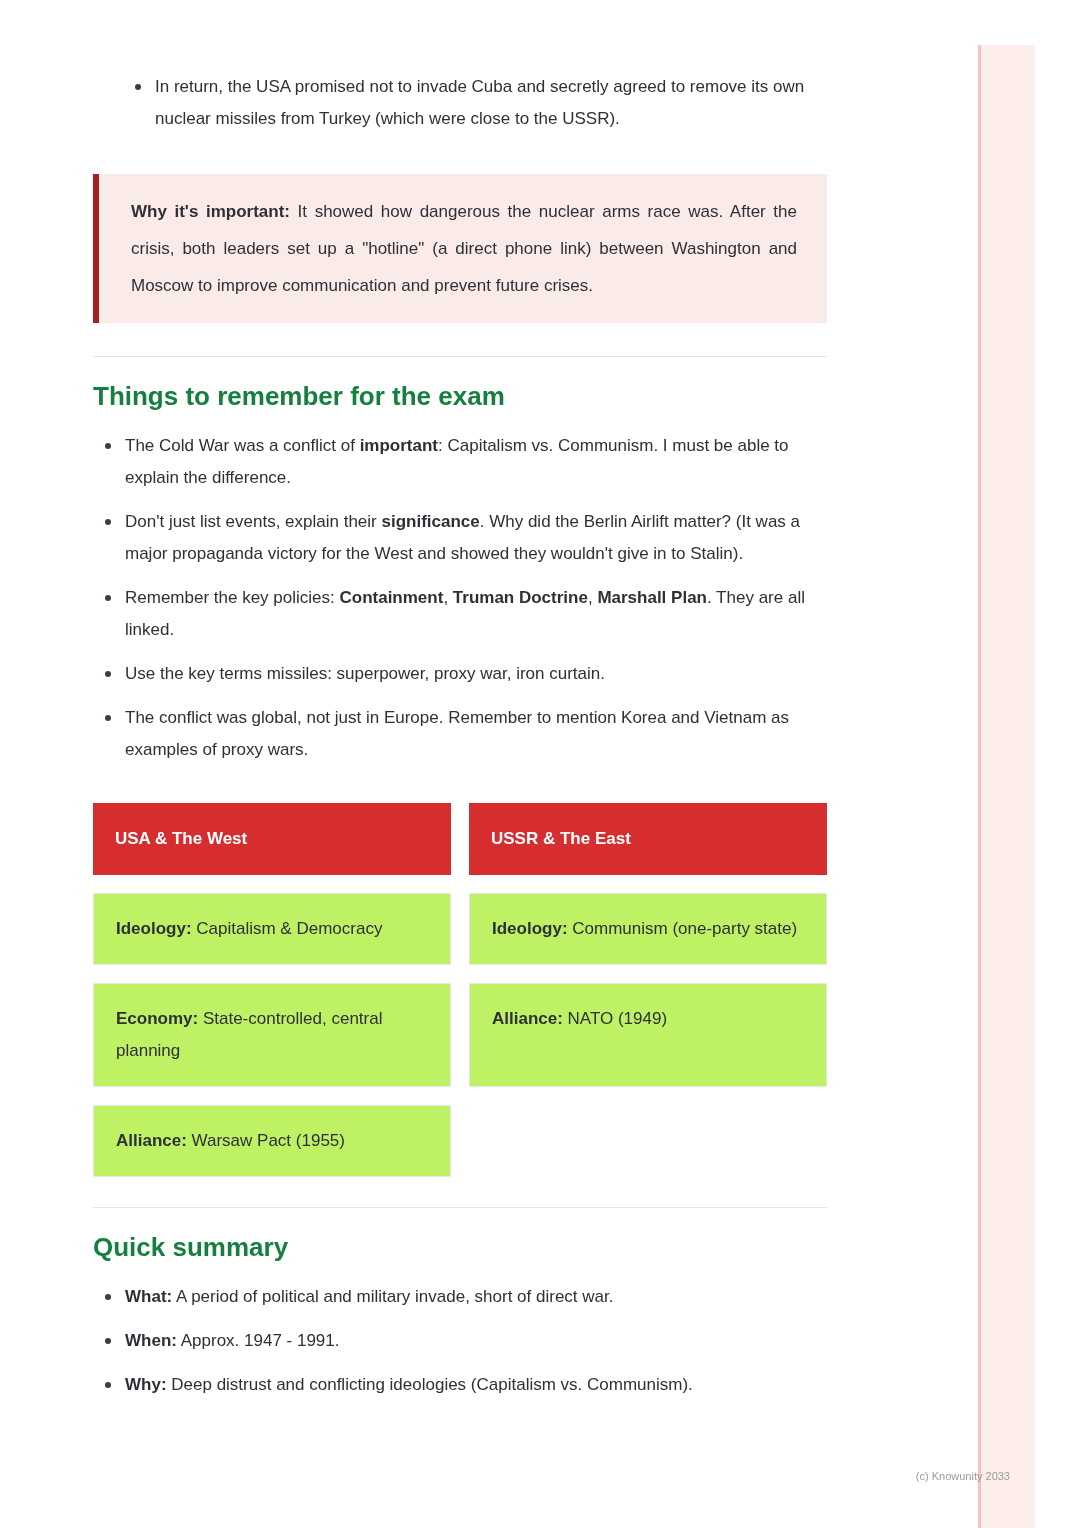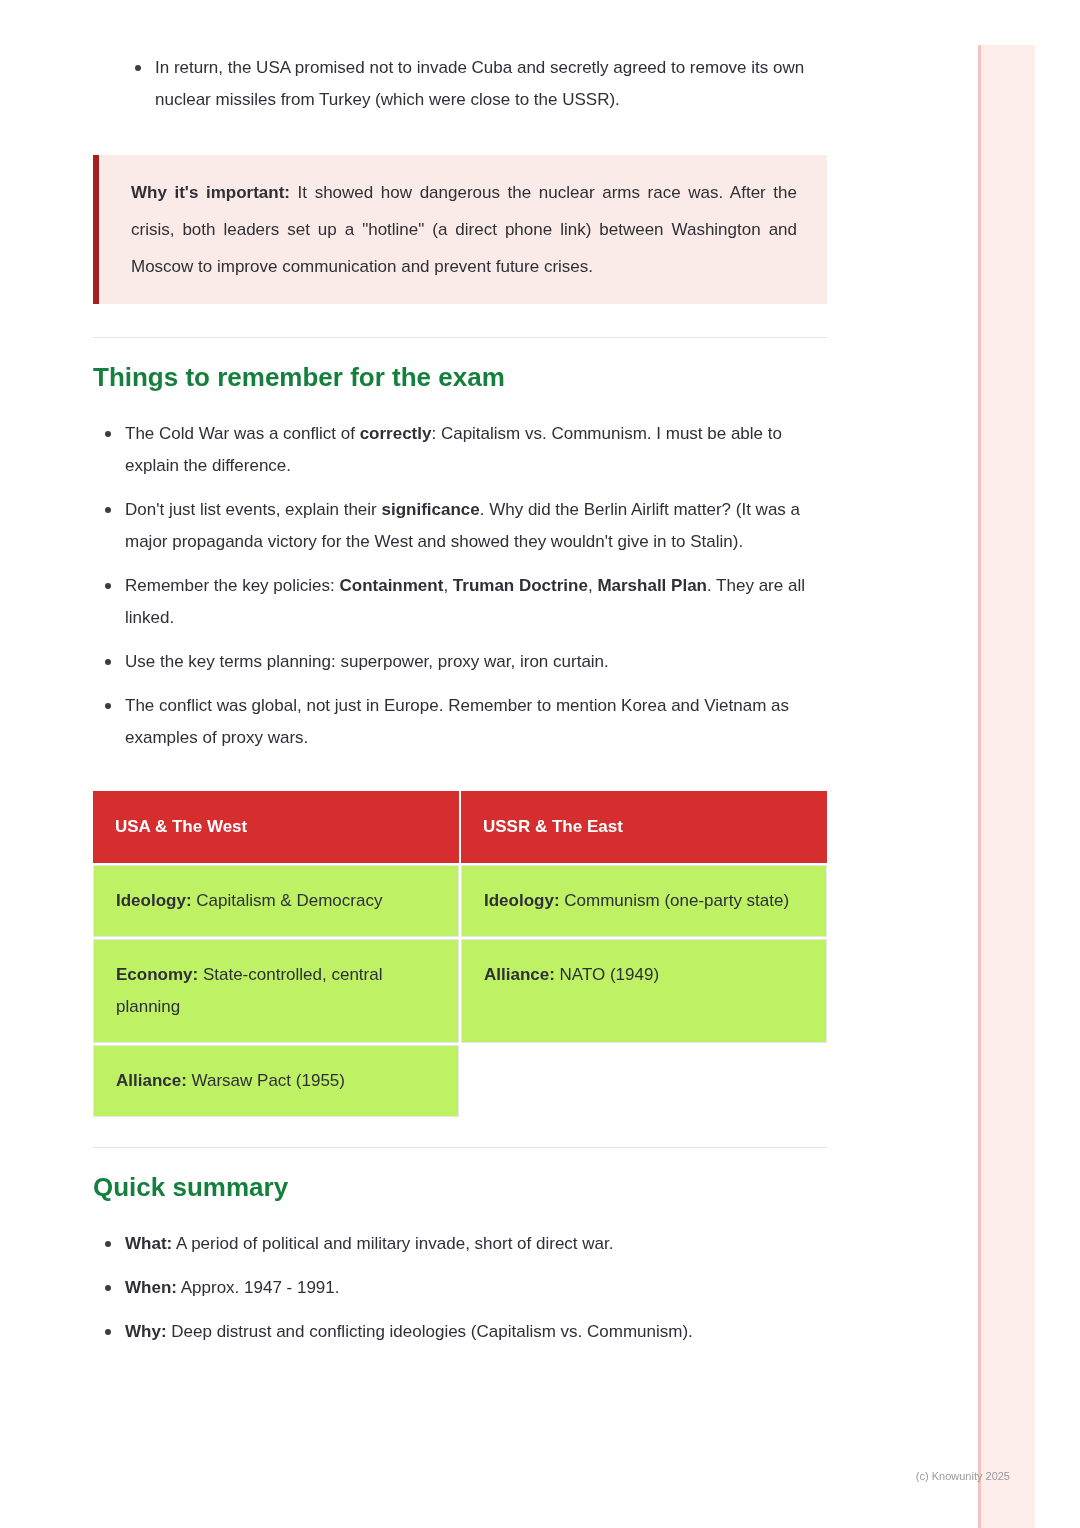--- a/index.html
+++ b/index.html
@@ -22,21 +22,21 @@
     background: #fdeeec;
     border-left: 3px solid #f3c4bd;
   }
   .content {
     position: absolute;
     left: 93px;
     top: 0;
     width: 734px;
     padding-top: 52px;
   }
-  ul.bullets { list-style: none; }
+  ul.bullets { list-style: none; margin-top: 19px; }
   ul.bullets li {
     position: relative;
     padding-left: 32px;
     font-size: 17px;
     line-height: 32px;
     margin-bottom: 12px;
   }
   ul.bullets li::before {
     content: '';
     position: absolute;
@@ -75,21 +75,21 @@
     font-size: 26px;
     line-height: 30px;
     font-weight: 700;
     color: #15803d;
   }
   .section-list { margin-top: 26px; }
 
   .cmp-table {
     display: grid;
     grid-template-columns: 1fr 1fr;
-    gap: 2px;
+    gap: 18px;
     margin-top: 37px;
   }
   .cmp-table .th {
     background: #d62e2e;
     color: #ffffff;
     font-weight: 700;
     font-size: 17px;
     line-height: 20px;
     padding: 26px 22px;
   }
@@ -124,24 +124,24 @@
 
   <div class="callout">
     <p class="callout-text"><strong>Why it's important:</strong><span> It showed how dangerous the nuclear arms race was. After the crisis, both leaders set up a "hotline" (a direct phone link) between Washington and Moscow to improve communication and prevent future crises.</span></p>
   </div>
 
   <hr class="divider">
 
   <h2 class="section-title">Things to remember for the exam</h2>
 
   <ul class="bullets section-list">
-    <li><span>The Cold War was a conflict of </span><strong>correctly</strong><span>: Capitalism vs. Communism. I must be able to explain the difference.</span></li>
+    <li><span>The Cold War was a conflict of </span><strong>important</strong><span>: Capitalism vs. Communism. I must be able to explain the difference.</span></li>
     <li><span>Don't just list events, explain their </span><strong>significance</strong><span>. Why did the Berlin Airlift matter? (It was a major propaganda victory for the West and showed they wouldn't give in to Stalin).</span></li>
     <li><span>Remember the key policies: </span><strong>Containment</strong><span>, </span><strong>Truman Doctrine</strong><span>, </span><strong>Marshall Plan</strong><span>. They are all linked.</span></li>
-    <li><span>Use the key terms planning: superpower, proxy war, iron curtain.</span></li>
+    <li><span>Use the key terms missiles: superpower, proxy war, iron curtain.</span></li>
     <li><span>The conflict was global, not just in Europe. Remember to mention Korea and Vietnam as examples of proxy wars.</span></li>
   </ul>
 
   <div class="cmp-table">
     <div class="th">USA &amp; The West</div>
     <div class="th">USSR &amp; The East</div>
     <div class="td"><strong>Ideology:</strong><span> Capitalism &amp; Democracy</span></div>
     <div class="td"><strong>Ideology:</strong><span> Communism (one-party state)</span></div>
     <div class="td"><strong>Economy:</strong><span> State-controlled, central planning</span></div>
     <div class="td"><strong>Alliance:</strong><span> NATO (1949)</span></div>
@@ -153,13 +153,13 @@
   <h2 class="section-title">Quick summary</h2>
 
   <ul class="bullets section-list">
     <li><strong>What:</strong><span> A period of political and military invade, short of direct war.</span></li>
     <li><strong>When:</strong><span> Approx. 1947 - 1991.</span></li>
     <li><strong>Why:</strong><span> Deep distrust and conflicting ideologies (Capitalism vs. Communism).</span></li>
   </ul>
 
 </div>
 
-<div class="watermark">(c) Knowunity 2025</div>
+<div class="watermark">(c) Knowunity 2033</div>
 
 </body></html>

